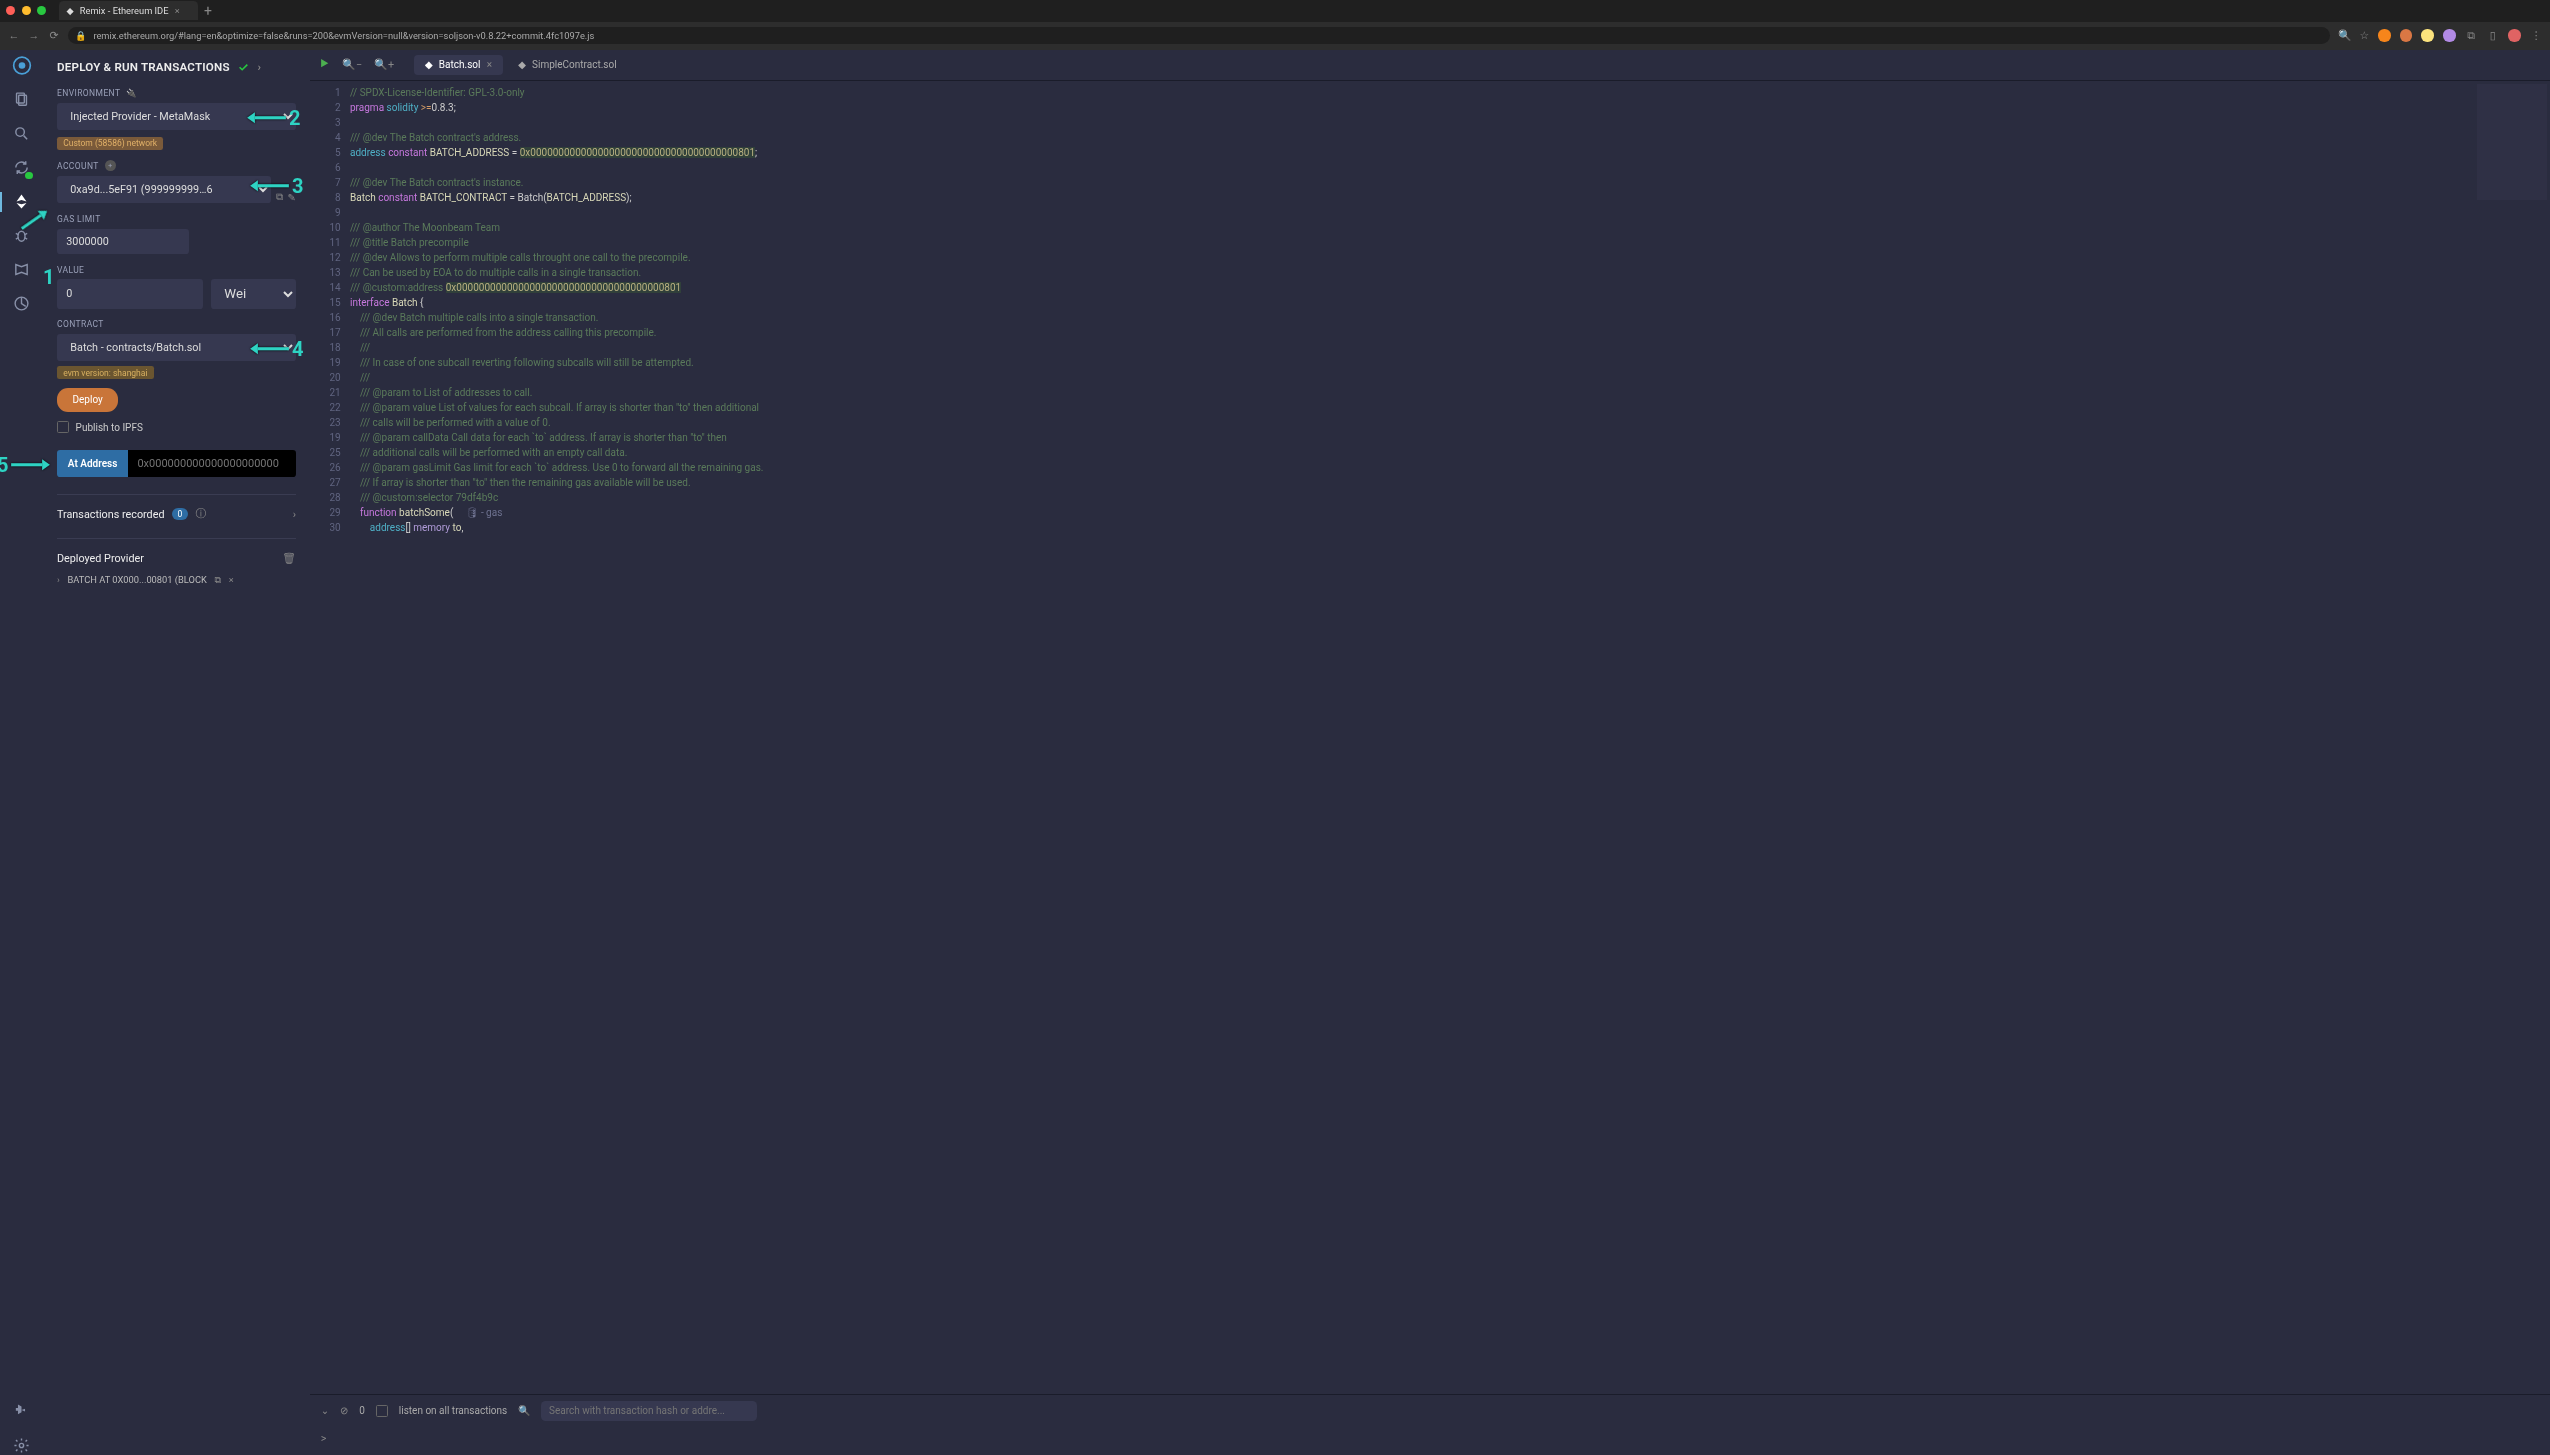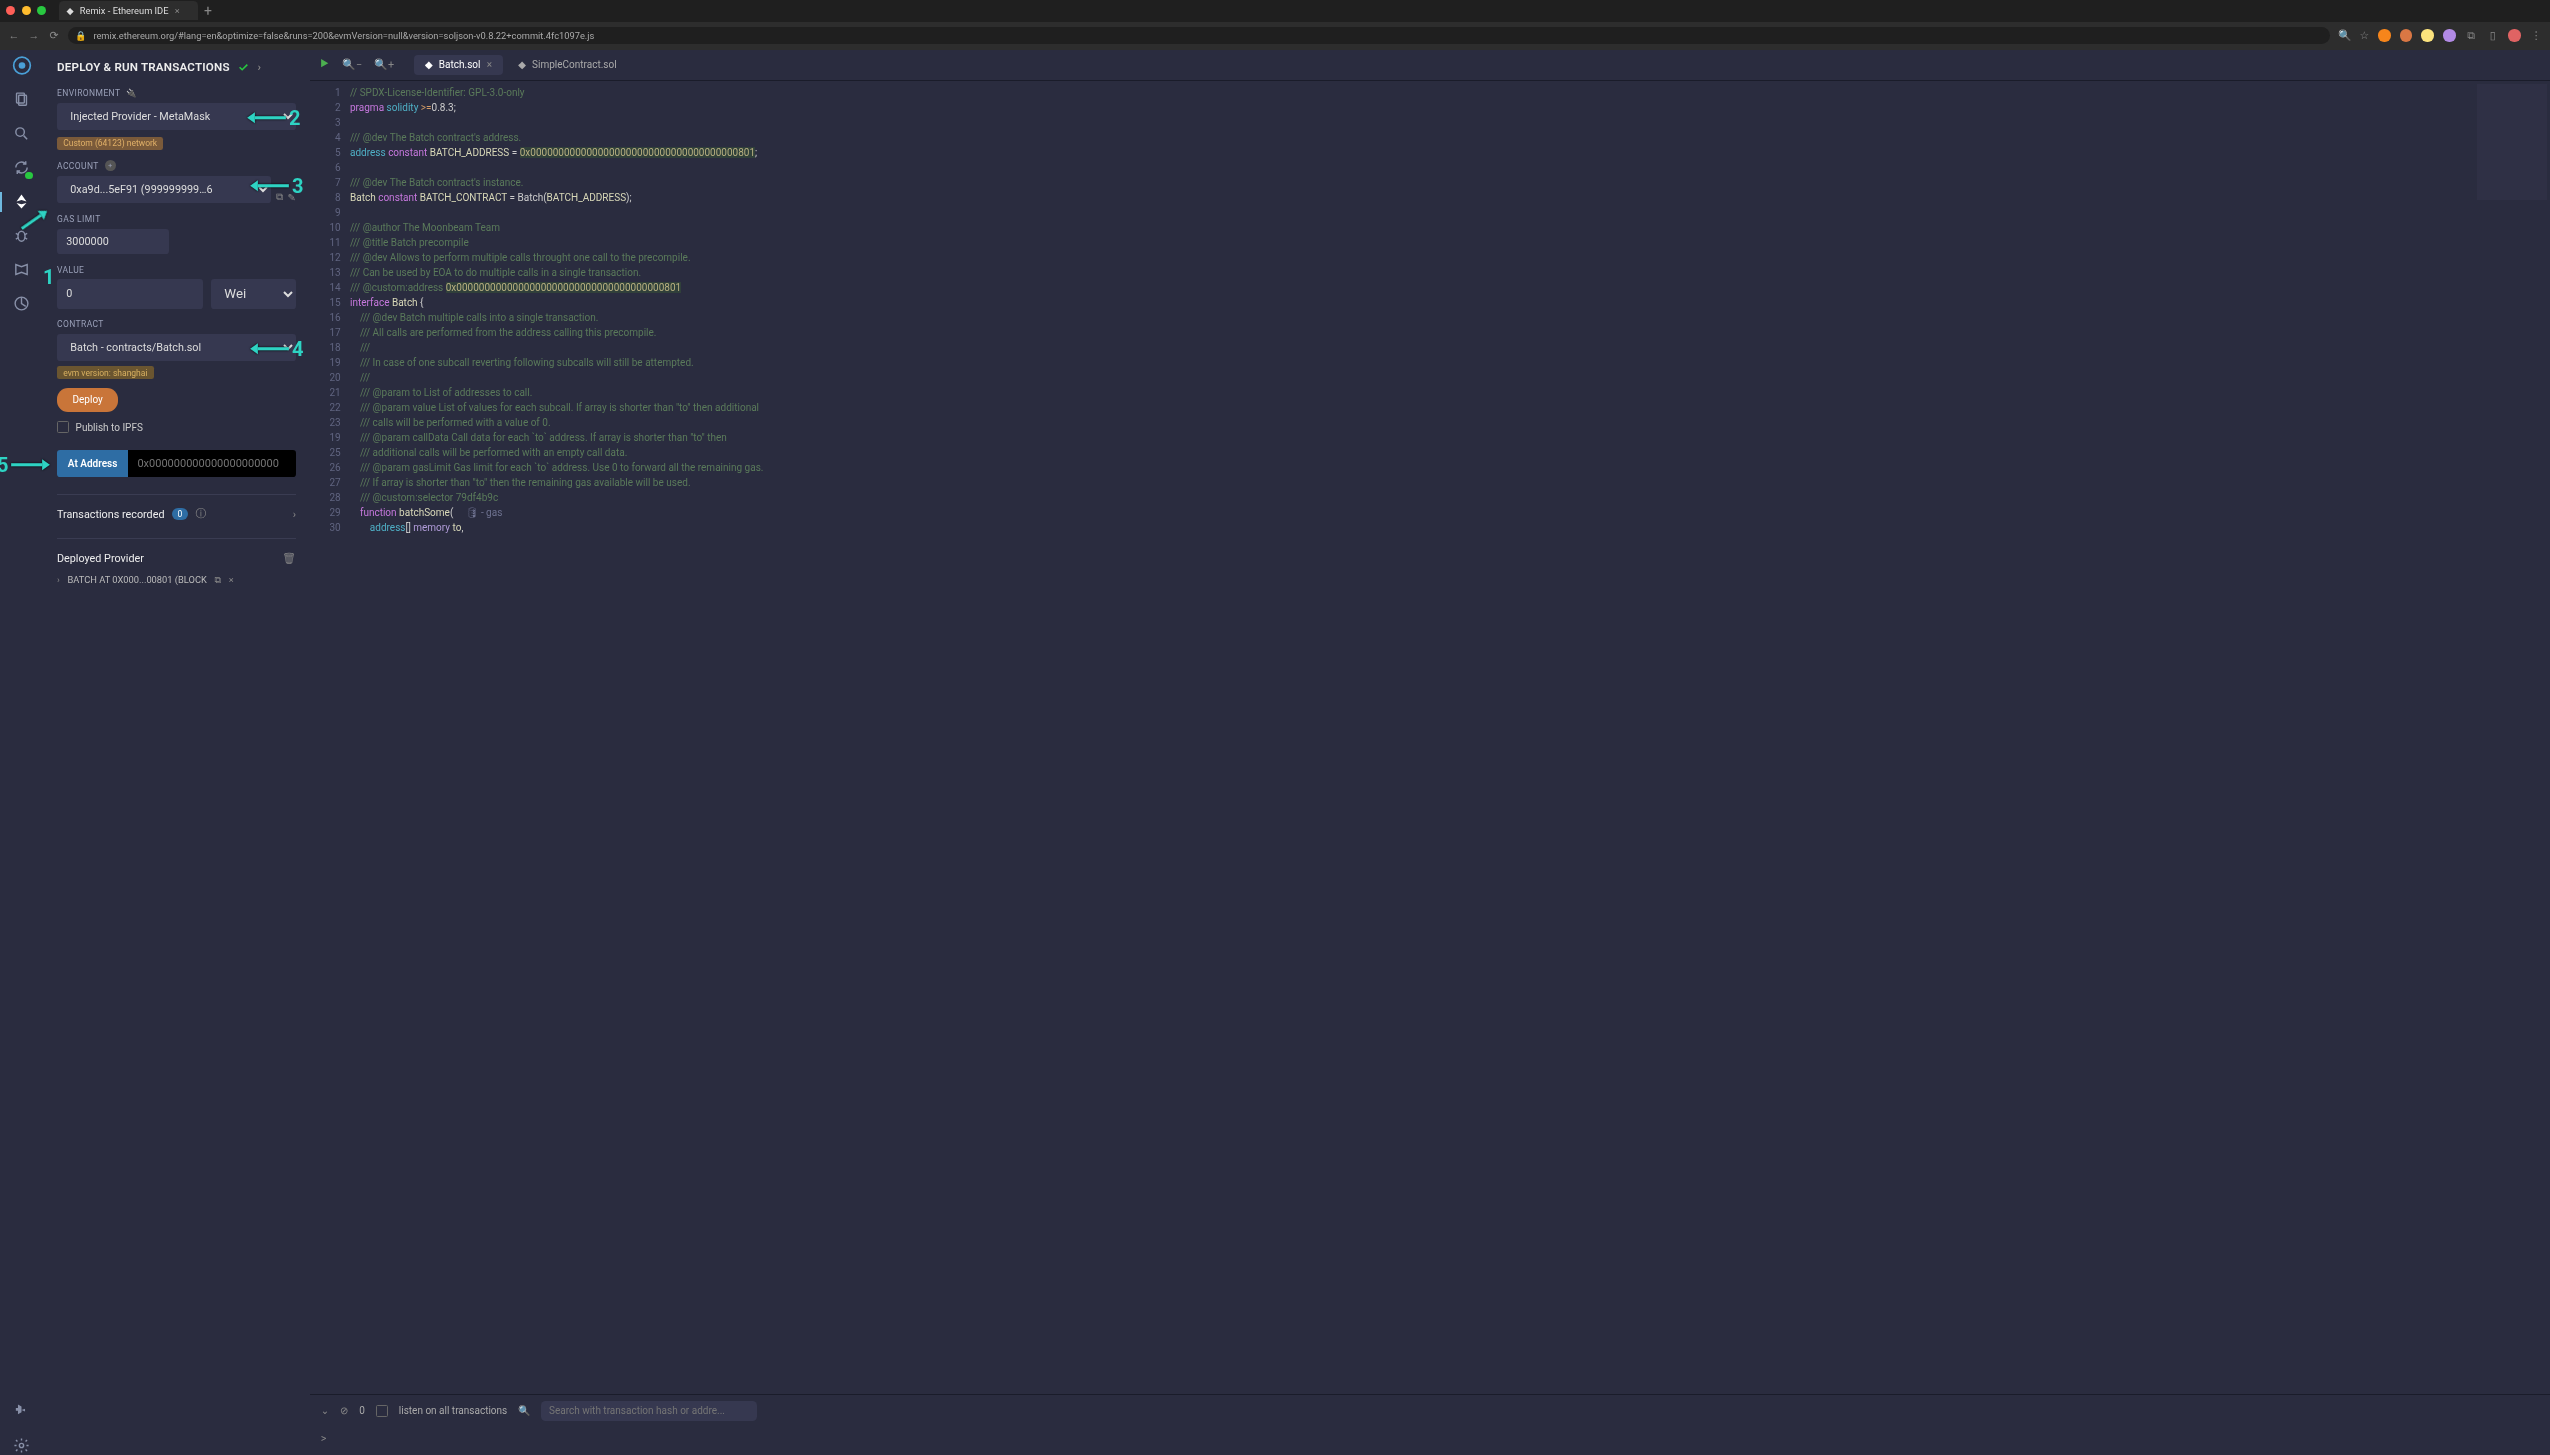--- a/index.html
+++ b/index.html
@@ -183,39 +183,39 @@
       <span class="chevron">›</span>
     </div>
 
     <div class="sec-label">
       <span>ENVIRONMENT</span>
       <span>🔌</span>
     </div>
     <select class="field-input" style="margin-top:4.6px;">
       <option>Injected Provider - MetaMask</option>
     </select>
-    <span class="net-badge">Custom (64123) network</span>
+    <span class="net-badge">Custom (58586) network</span>
 
     <div class="row">
       <div class="sec-label">
         <span>ACCOUNT</span>
         <span style="background:#555;border-radius:50%;width:10.8px;height:10.8px;display:inline-flex;align-items:center;justify-content:center;font-size:7.7px;">+</span>
       </div>
       <div class="account-row" style="margin-top:4.6px;">
         <select class="field-input" style="flex:1;">
           <option>0xa9d...5eF91 (999999999…6</option>
         </select>
         <span style="color:#888;">⧉</span>
         <span style="color:#888;">✎</span>
       </div>
     </div>
 
     <div class="row">
       <div class="sec-label">GAS LIMIT</div>
-      <input class="field-input" style="margin-top: 4.6px; width: 112px;" value="3000000">
+      <input class="field-input" style="margin-top: 4.6px; width: 132px;" value="3000000">
     </div>
 
     <div class="row">
       <div class="sec-label">VALUE</div>
       <div class="half-row" style="margin-top:4.6px;">
         <input class="field-input" value="0" style="">
         <select class="unit-select">
           <option>Wei</option>
         </select>
       </div>

